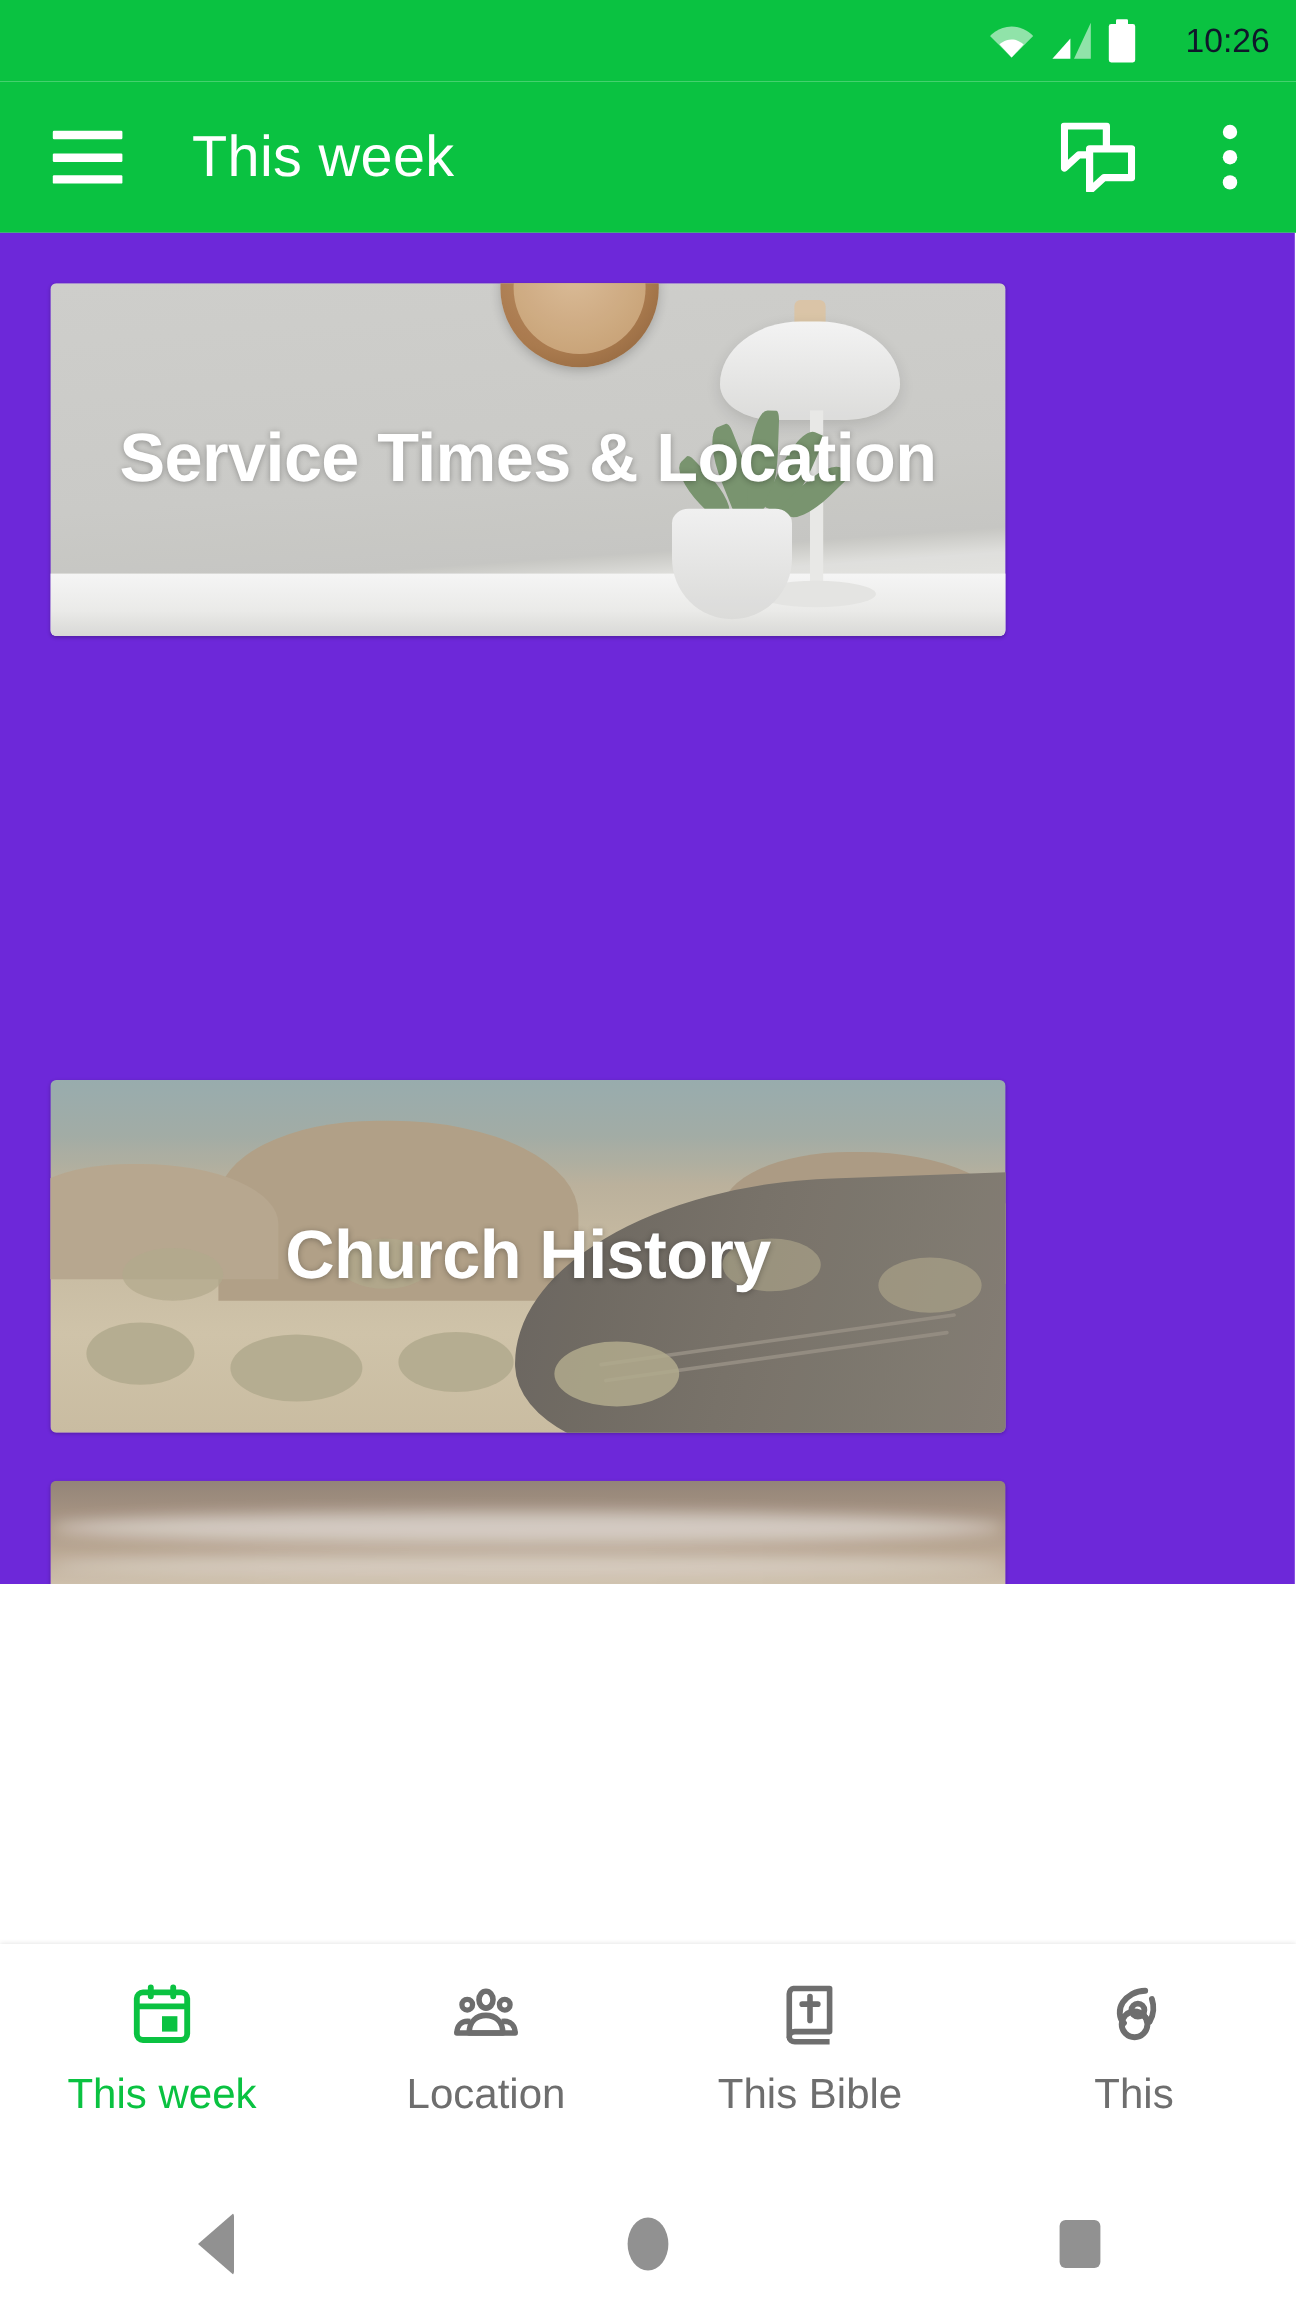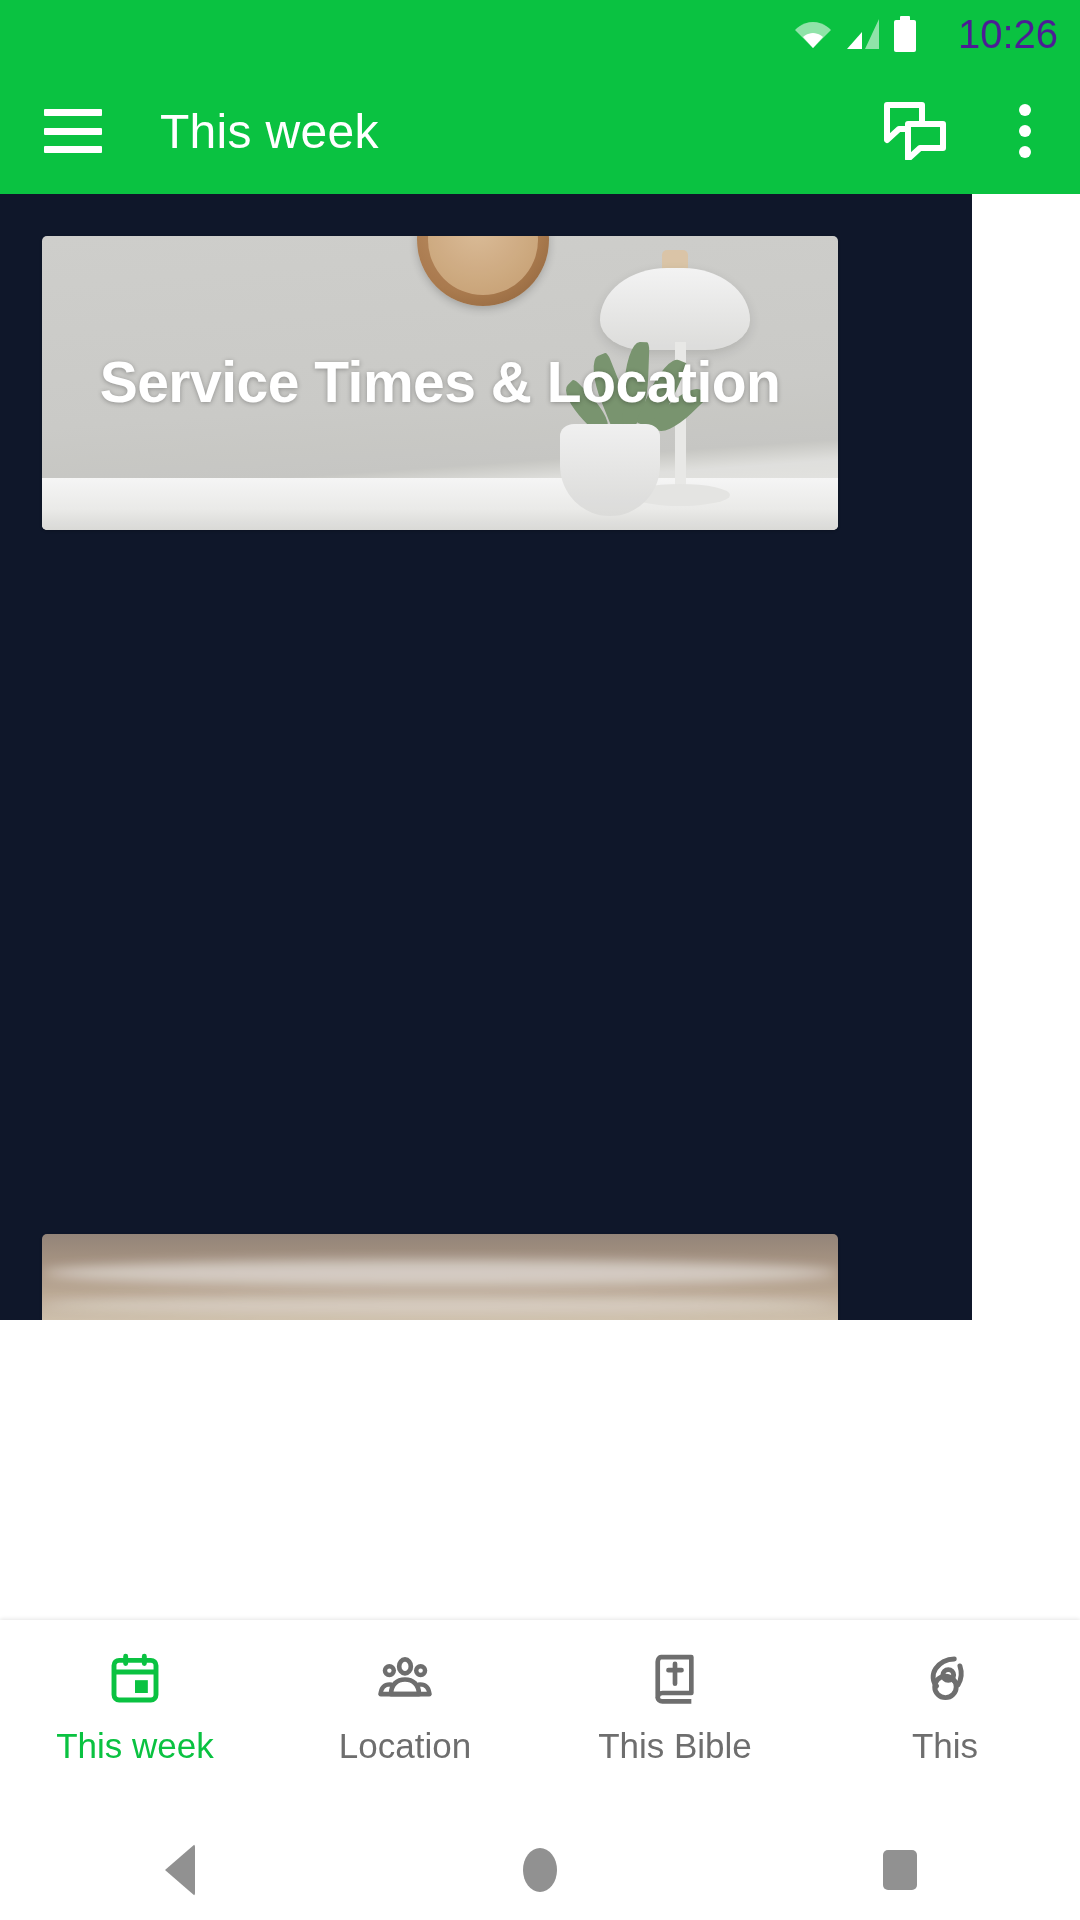--- a/index.html
+++ b/index.html
@@ -16,41 +16,41 @@
     position:absolute; top:0; left:0; width:1080px; height:68px;
     background:#0ac241; display:flex; align-items:center; justify-content:flex-end;
     padding-right:22px;
   }
   .sb-icons{ display:flex; align-items:center; gap:14px; }
   .wifi-ic{ width:38px; height:30px; position:relative; }
   .signal-ic{ width:34px; height:32px; position:relative; }
   .batt-ic{ width:22px; height:36px; position:relative; }
   .batt-ic .body{ position:absolute; left:0; top:4px; width:22px; height:32px; background:#fff; border-radius:2px;}
   .batt-ic .cap{ position:absolute; left:6px; top:0px; width:10px; height:5px; background:#fff; border-radius:1px;}
-  .sb-time{ color:#4c1d95; font-size:40px; letter-spacing:0px; margin-left:28px; font-weight:400; }
+  .sb-time{ color:#0f172a; font-size:28px; letter-spacing:0px; margin-left:28px; font-weight:400; }
 
   
   .appbar{
     position:absolute; top:68px; left:0; width:1080px; height:126px;
     background:#0ac241; display:flex; align-items:center;
   }
   .hamburger{ margin-left:44px; width:58px; height:44px; display:flex; flex-direction:column; justify-content:space-between; cursor:pointer; }
   .hamburger span{ display:block; height:7px; background:#fff; border-radius:1px; }
   .appbar-title{
     color:#fff; font-size:48px; margin-left:58px; font-weight:400; letter-spacing:0.3px;
   }
   .appbar-actions{ margin-left:auto; display:flex; align-items:center; gap:0px; }
   .act{ width:110px; height:110px; display:flex; align-items:center; justify-content:center; cursor:pointer; }
   .kebab{ display:flex; flex-direction:column; gap:9px; }
   .kebab i{ width:12px; height:12px; border-radius:50%; background:#fff; display:block; }
 
   
   .content{
-    position:absolute; top:194px; left:0; width:972px; height:1126px;
-    background:#0f172a; overflow:hidden;
+    position:absolute; top:194px; left:0; width:1079px; height:1126px;
+    background:#6d28d9; overflow:hidden;
   }
   .card{
     position:absolute; left:42px; width:796px; border-radius:5px;
     overflow:hidden; box-shadow:0 1px 3px rgba(0,0,0,.22);
     display:flex; align-items:center; justify-content:center; cursor:pointer;
   }
   .card-title{
     position:relative; z-index:3; color:#ffffff; font-weight:700; font-size:57px;
     text-align:center; letter-spacing:-0.5px;
     text-shadow:0 1px 5px rgba(0,0,0,.30);
@@ -196,20 +196,40 @@
         <div class="leaf" style="left:608px; top:120px; width:24px; height:74px; transform:rotate(24deg);"></div>
         <div class="leaf" style="left:534px; top:142px; width:22px; height:60px; transform:rotate(-44deg);"></div>
         <div class="leaf" style="left:626px; top:144px; width:22px; height:60px; transform:rotate(46deg);"></div>
         <div class="pot"></div>
       </div>
       <div class="scrim"></div>
       <div class="card-title">Service Times &amp; Location</div>
     </div>
 
 
+    <div class="card c3">
+      <div class="img">
+        <div class="desert-hill" style="left:140px; top:34px; width:300px; height:150px; background:#b9a78d;"></div>
+        <div class="desert-hill" style="left:560px; top:60px; width:240px; height:110px; background:#b3a28a;"></div>
+        <div class="desert-hill" style="left:-30px; top:70px; width:220px; height:96px; background:#bfae95;"></div>
+        <div class="road"></div>
+        <div class="road-line" style="right:40px; bottom:76px; width:300px; transform:rotate(-8deg);"></div>
+        <div class="road-line" style="right:46px; bottom:62px; width:290px; transform:rotate(-8deg);"></div>
+        <div class="scrub" style="left:30px; bottom:40px; width:90px; height:52px;"></div>
+        <div class="scrub" style="left:150px; bottom:26px; width:110px; height:56px;"></div>
+        <div class="scrub" style="left:290px; bottom:34px; width:96px; height:50px;"></div>
+        <div class="scrub" style="left:420px; bottom:22px; width:104px; height:54px;"></div>
+        <div class="scrub" style="left:60px; bottom:110px; width:84px; height:44px; opacity:.7;"></div>
+        <div class="scrub" style="left:240px; bottom:120px; width:78px; height:42px; opacity:.7;"></div>
+        <div class="scrub" style="left:560px; bottom:118px; width:82px; height:44px; opacity:.6;"></div>
+        <div class="scrub" style="left:690px; bottom:100px; width:86px; height:46px; opacity:.6;"></div>
+      </div>
+      <div class="scrim"></div>
+      <div class="card-title">Church History</div>
+    </div>
 
     <div class="card c4">
       <div class="img">
         <div class="cloudband" style="top:26px; height:26px;"></div>
         <div class="cloudband" style="top:62px; height:18px; opacity:.7;"></div>
       </div>
       <div class="scrim"></div>
       <div class="card-title"></div>
     </div>
 

